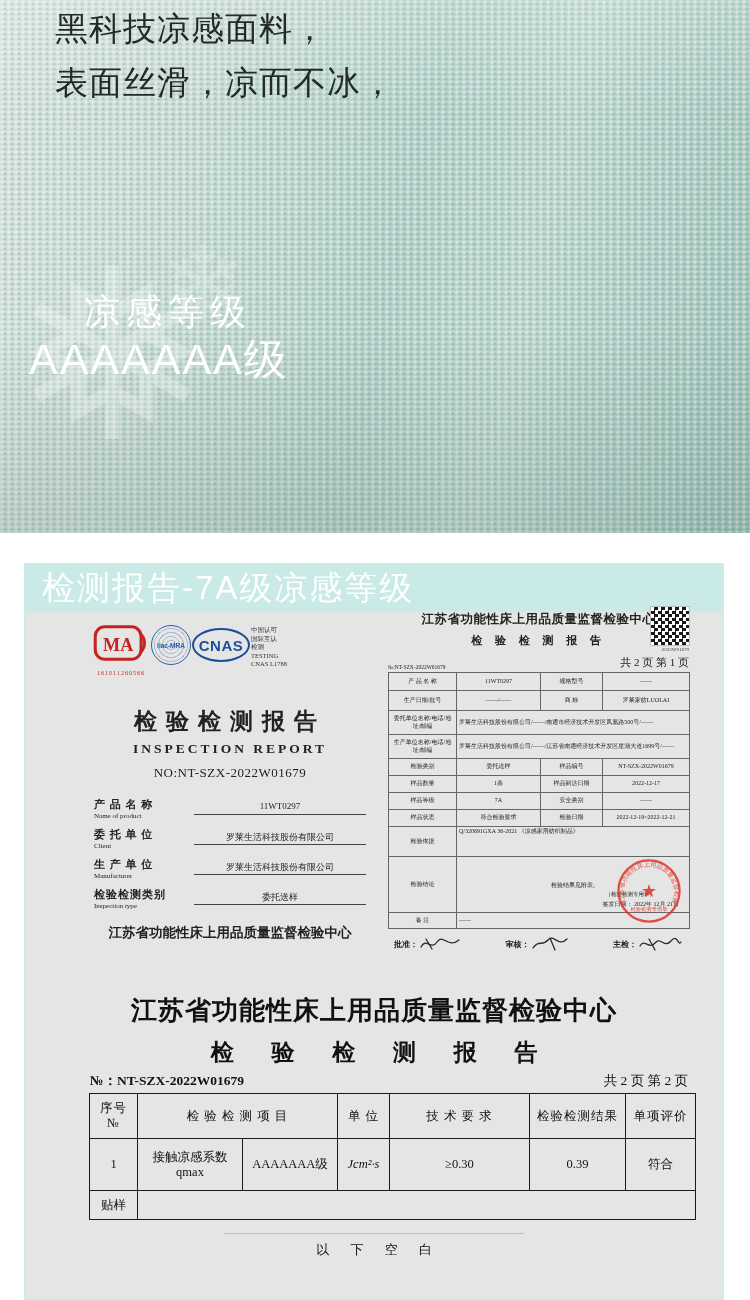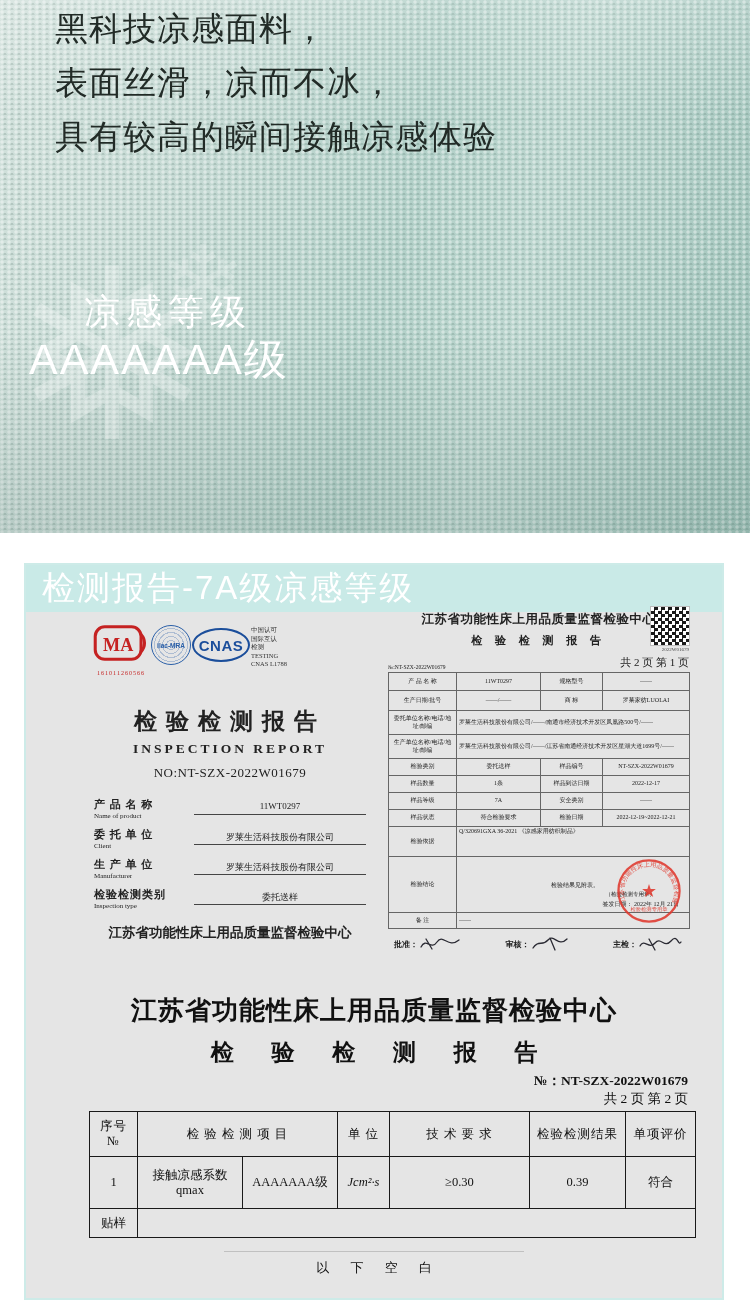--- a/index.html
+++ b/index.html
@@ -70,21 +70,21 @@
   .seal { position:absolute; right:6px; top:0px; width:68px; height:68px; opacity:.88; z-index:5; }
   .seal-note { position:absolute; right:34px; bottom:14px; font-size:5.5px; }
   .concl-date { position:absolute; right:10px; bottom:4px; font-size:6px; }
   .sig-row { display:flex; justify-content:space-between; margin-top:6px; padding:0 6px; align-items:center; }
   .sig-item { display:flex; align-items:center; font-size:8px; font-weight:bold; }
 
   
   .bottom-report { position:absolute; left:0; top:425px; width:696px; font-family:"Liberation Serif","DejaVu Serif",serif; color:#111; }
   .br-org { text-align:center; font-size:26px; font-weight:bold; letter-spacing:1px; margin-top:3px; }
   .br-title { text-align:center; font-size:23px; font-weight:bold; letter-spacing:16px; margin-top:9px; text-indent:16px; }
-  .br-no-line { display:flex; justify-content:space-between; padding:0 34px 0 64px; margin-top:4px; align-items:flex-end;flex-direction:column; }
+  .br-no-line { display:flex; justify-content:space-between; padding:0 34px 0 64px; margin-top:4px; align-items:flex-end; }
   .br-no { font-size:13.5px; font-weight:bold; }
   .br-page { font-size:13.5px; }
   .br-table { border-collapse:collapse; margin:3px 0 0 63px; table-layout:fixed; }
   .br-table td { border:1.5px solid #1a1a1a; text-align:center; vertical-align:middle; font-size:12.5px; line-height:15px; }
   .bc0{width:48px;} .bc1{width:105px;} .bc2{width:95px;} .bc3{width:52px;} .bc4{width:140px;} .bc5{width:96px;} .bc6{width:70px;}
   .br-head td { height:45px; letter-spacing:1px; }
   .ls-wide { letter-spacing:4px; }
   .br-data td { height:52px; }
   .br-sample td { height:29px; }
   .unit-i { font-style:italic; }
@@ -96,21 +96,20 @@
 <body>
 
 <div class="page">
 
   <div class="hero">
     <div class="snow snow-1">❅</div>
     <div class="snow snow-2">❄</div>
     <div class="hero-text">
       <div>黑科技凉感面料，</div>
       <div>表面丝滑，凉而不冰，</div>
-      <div>具有较高的瞬间接触凉感体验</div>
     </div>
     <div class="grade-label">凉感等级</div>
     <div class="grade-value">AAAAAAA级</div>
   </div>
 
   <div class="report-box">
     <div class="banner">检测报告-7A级凉感等级</div>
 
     <div class="cert-left">
       <div class="logo-row">

